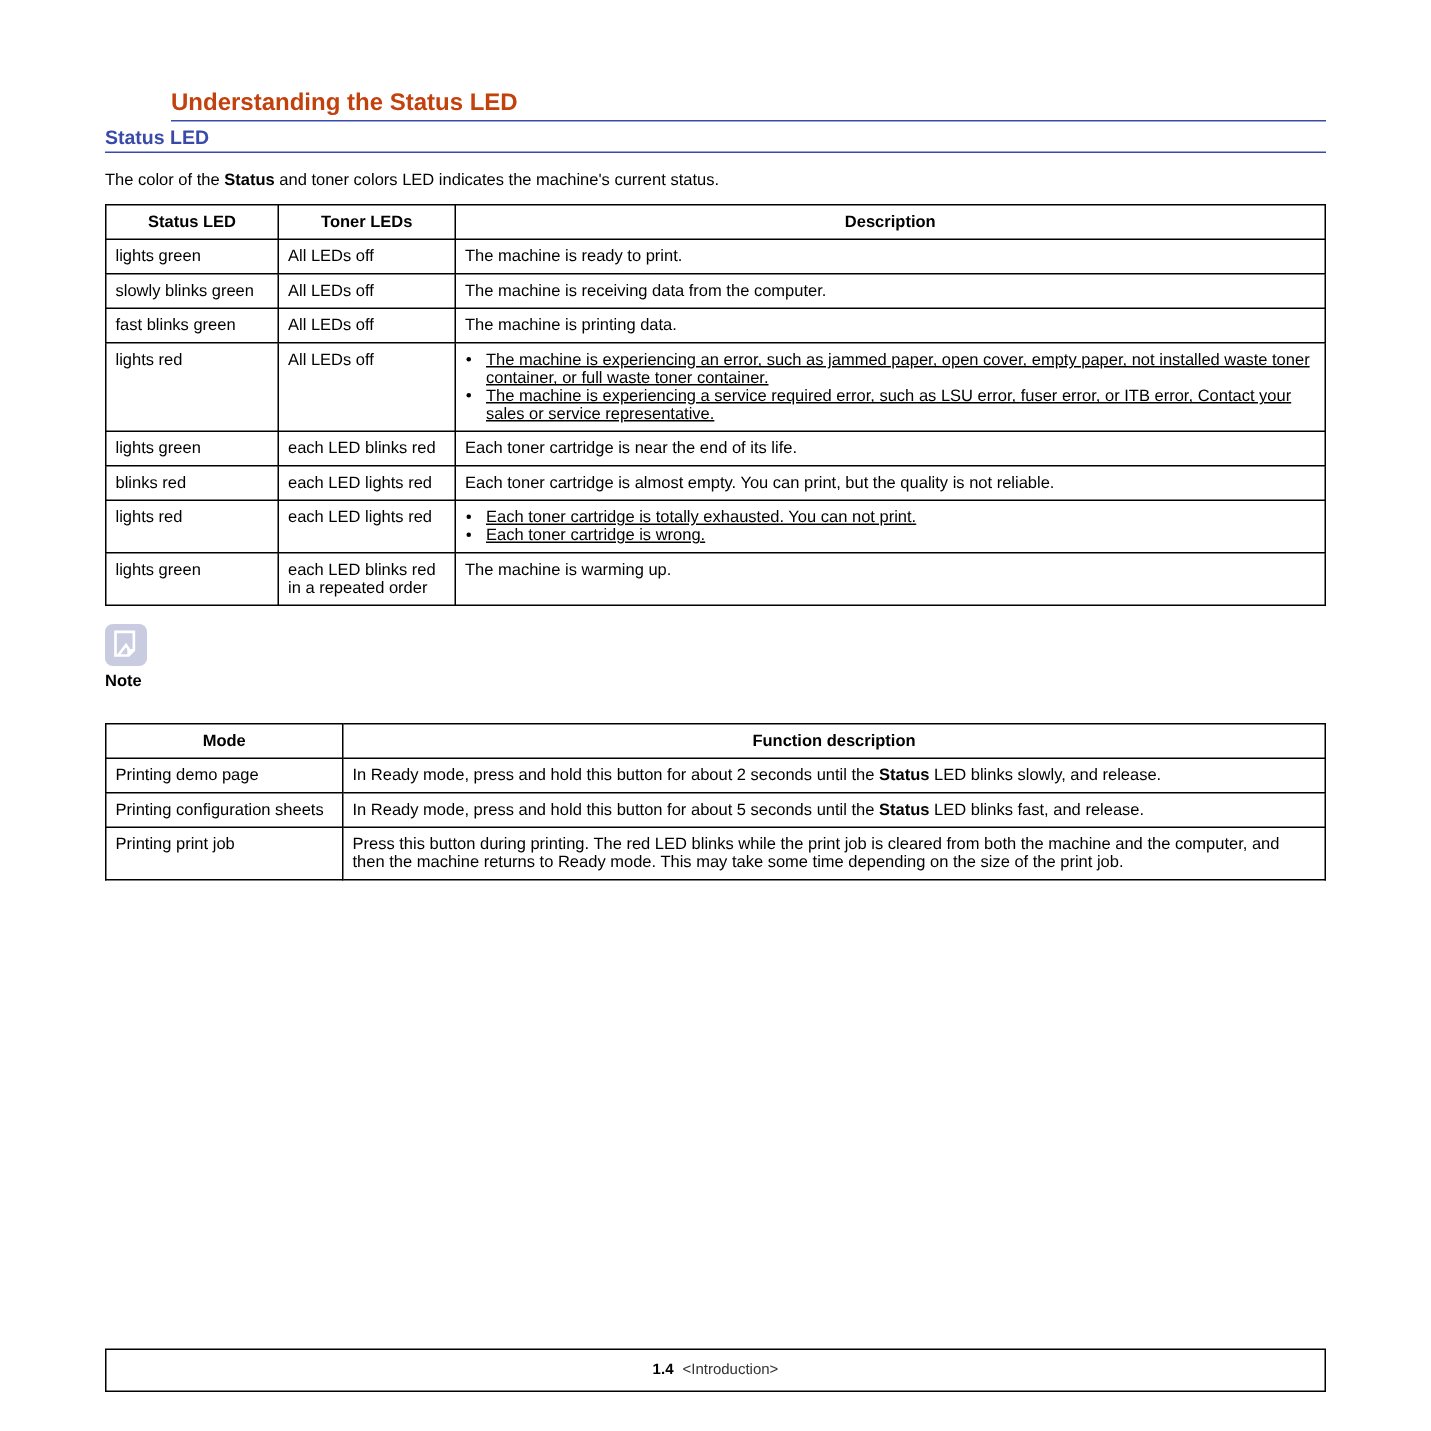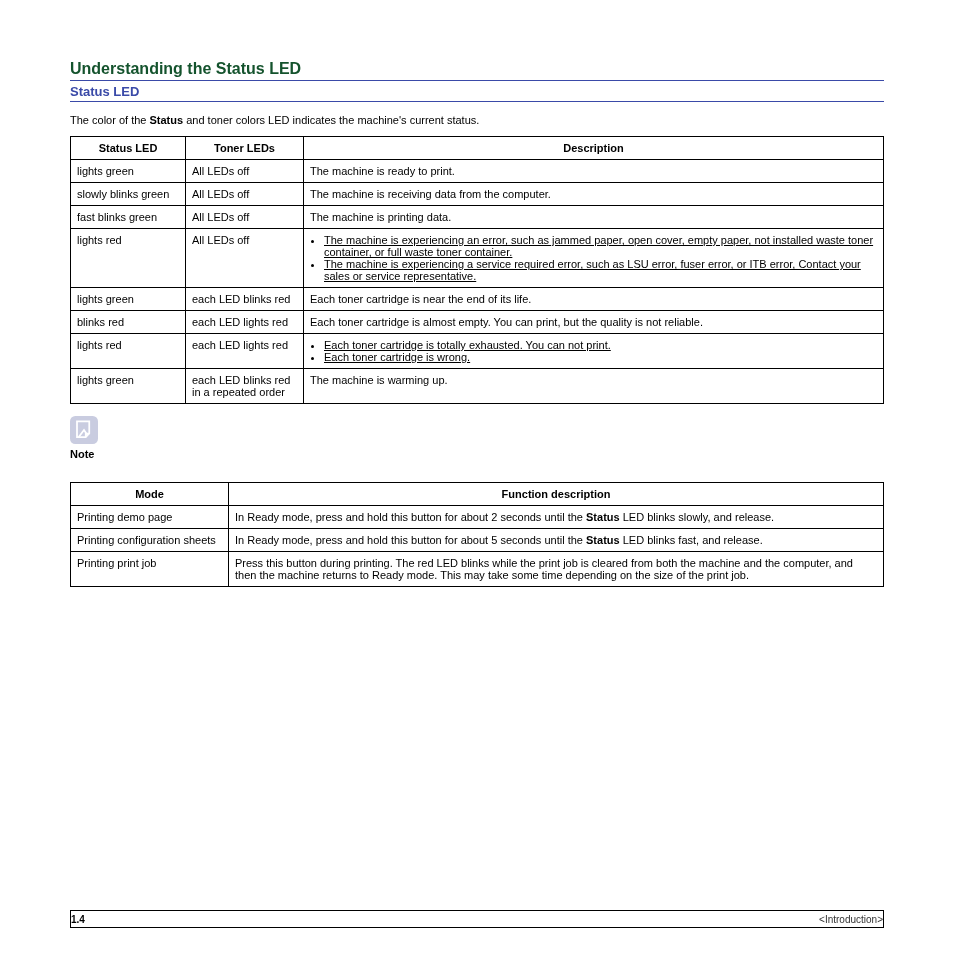--- a/index.html
+++ b/index.html
@@ -14,24 +14,25 @@
   }
   .page {
     width: 954px;
     min-height: 954px;
     padding: 60px 70px 0 70px;
     position: relative;
   }
   .section-title {
     font-size: 16px;
     font-weight: bold;
-    color: #14532d;
+    color: #c2410c;
     border-bottom: 1px solid #3a4aa8;
     padding-bottom: 2px;
     margin-bottom: 0;
+    margin-left: 44px;
   }
   .sub-title {
     font-size: 13px;
     font-weight: bold;
     color: #3a4aa8;
     border-bottom: 1px solid #3a4aa8;
     padding: 3px 0 2px 0;
     margin-bottom: 12px;
   }
   .intro-line {
@@ -82,24 +83,24 @@
   }
   .note-text { font-size: 11px; }
   .section2 { margin-top: 20px; }
   .footer {
     position: absolute;
     left: 70px; right: 70px;
     bottom: 26px;
   }
   .footer-box {
     border: 1px solid #000;
-    height: 18px;
+    height: 29px;
     display: flex;
     align-items: center;
-    justify-content: space-between;
+    justify-content: center;
     font-size: 10px;
   }
   .footer-box .pg { font-weight: bold; margin-right: 6px; }
   .footer-box .chap { color: #333; }
   .col-status { width: 115px; }
   .col-toner  { width: 118px; }
   .col-mode   { width: 158px; }
 </style>
 </head>
 <body>

